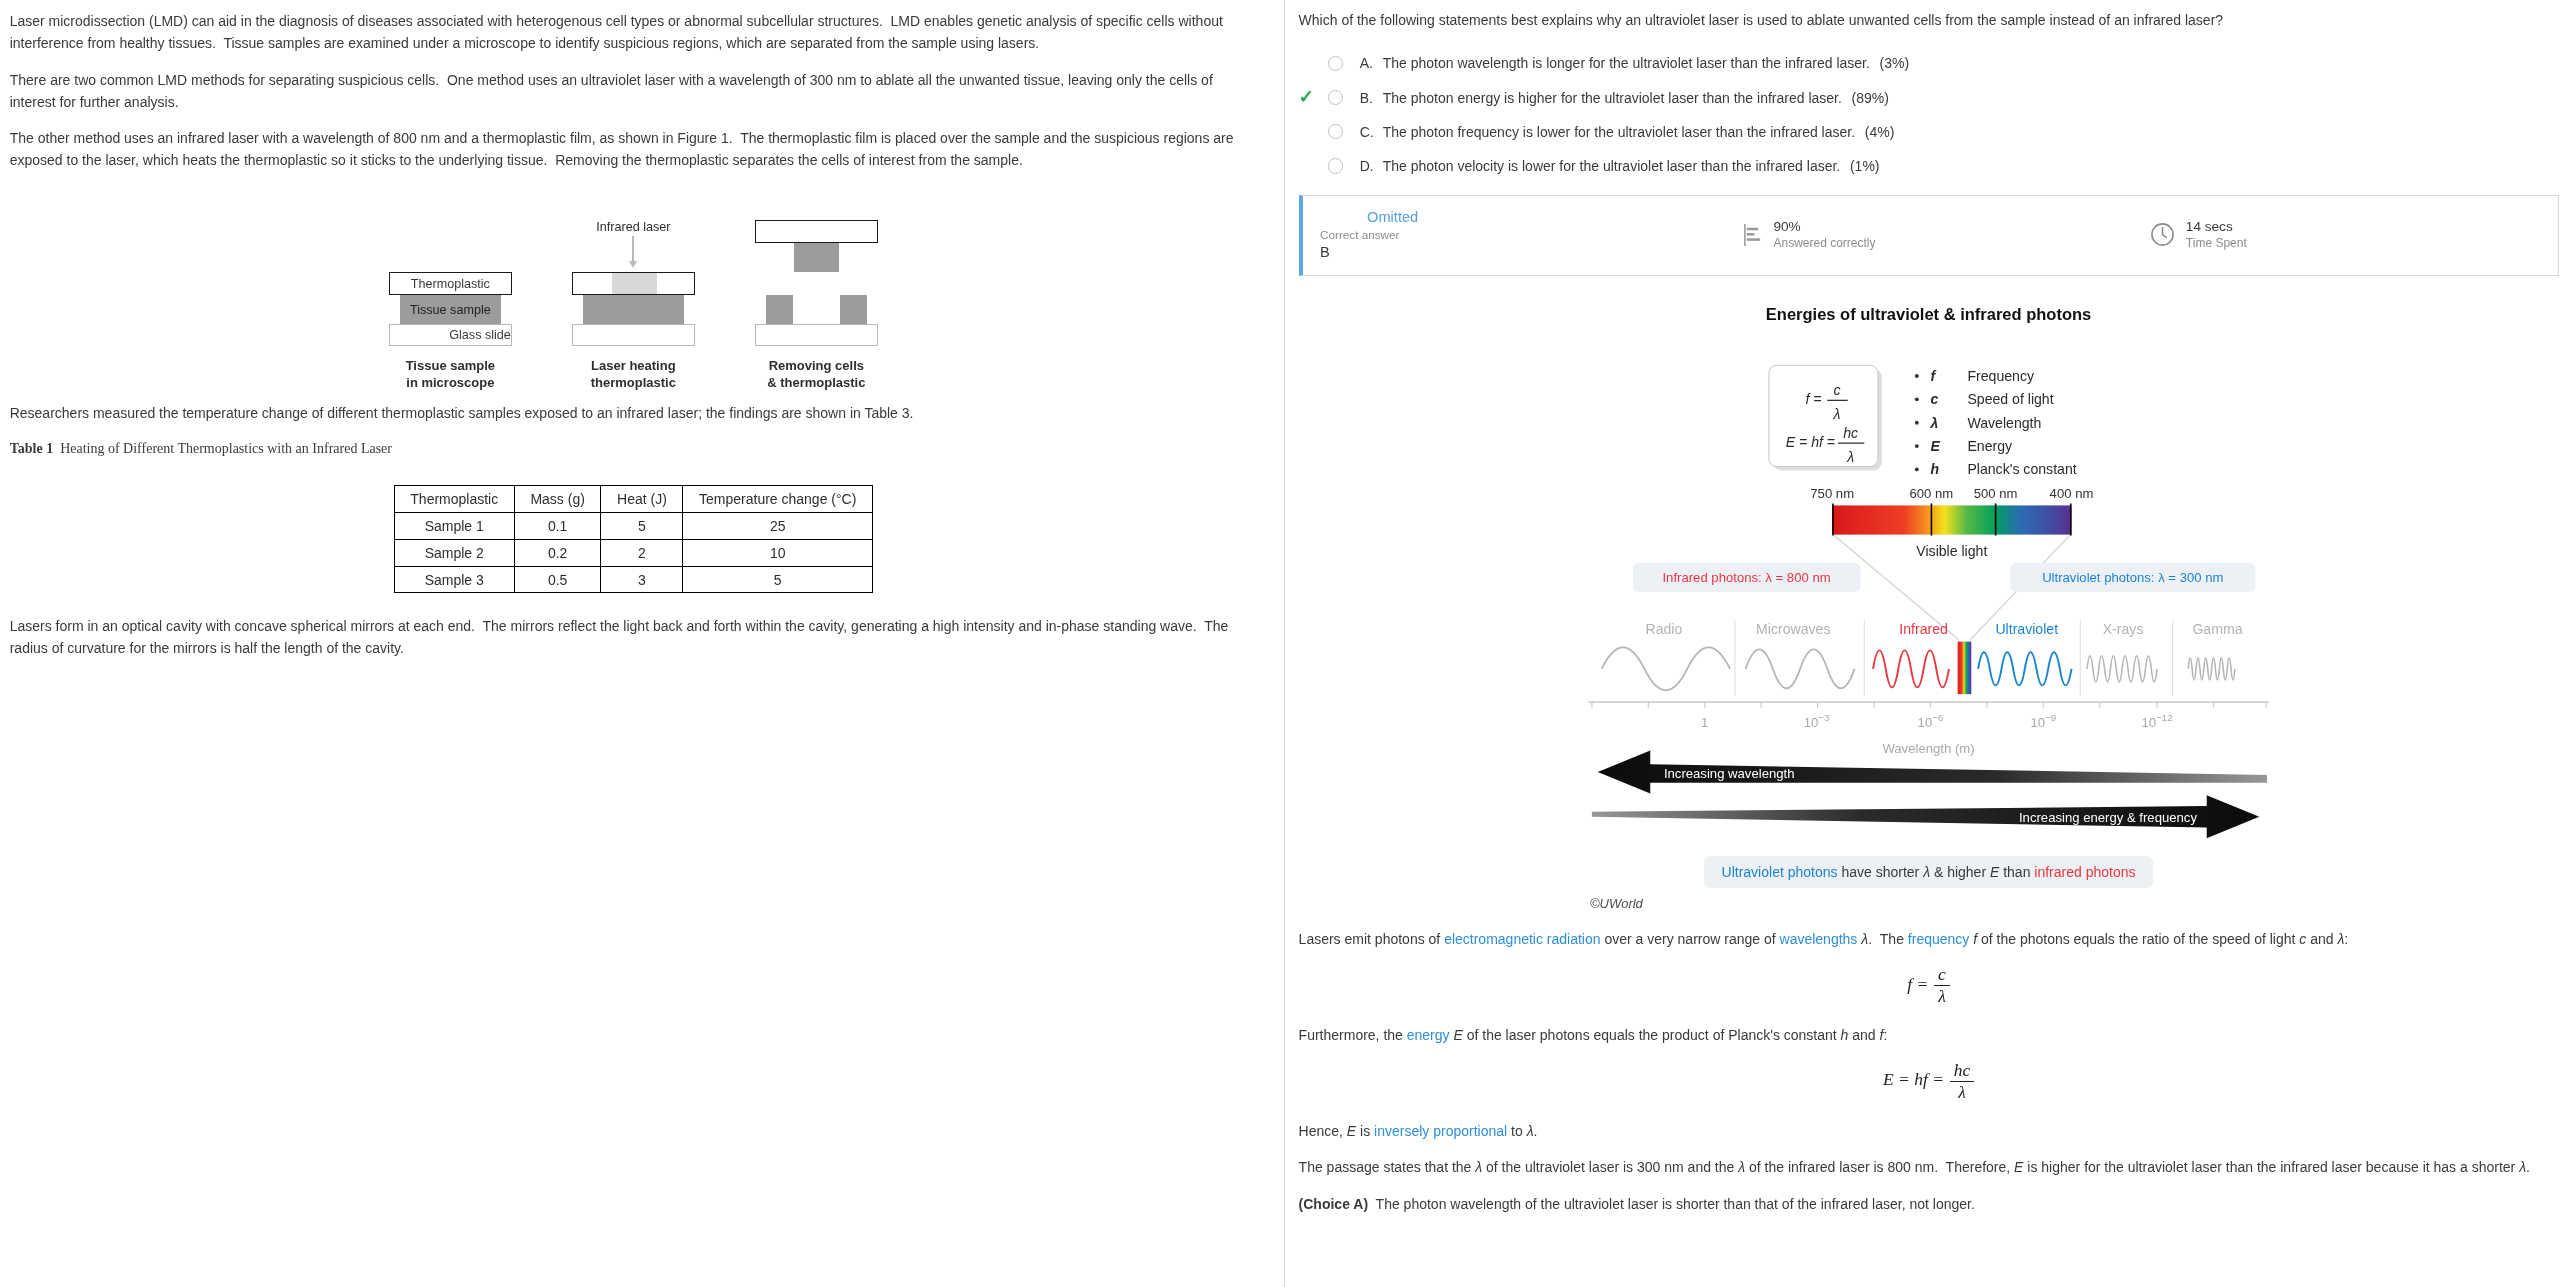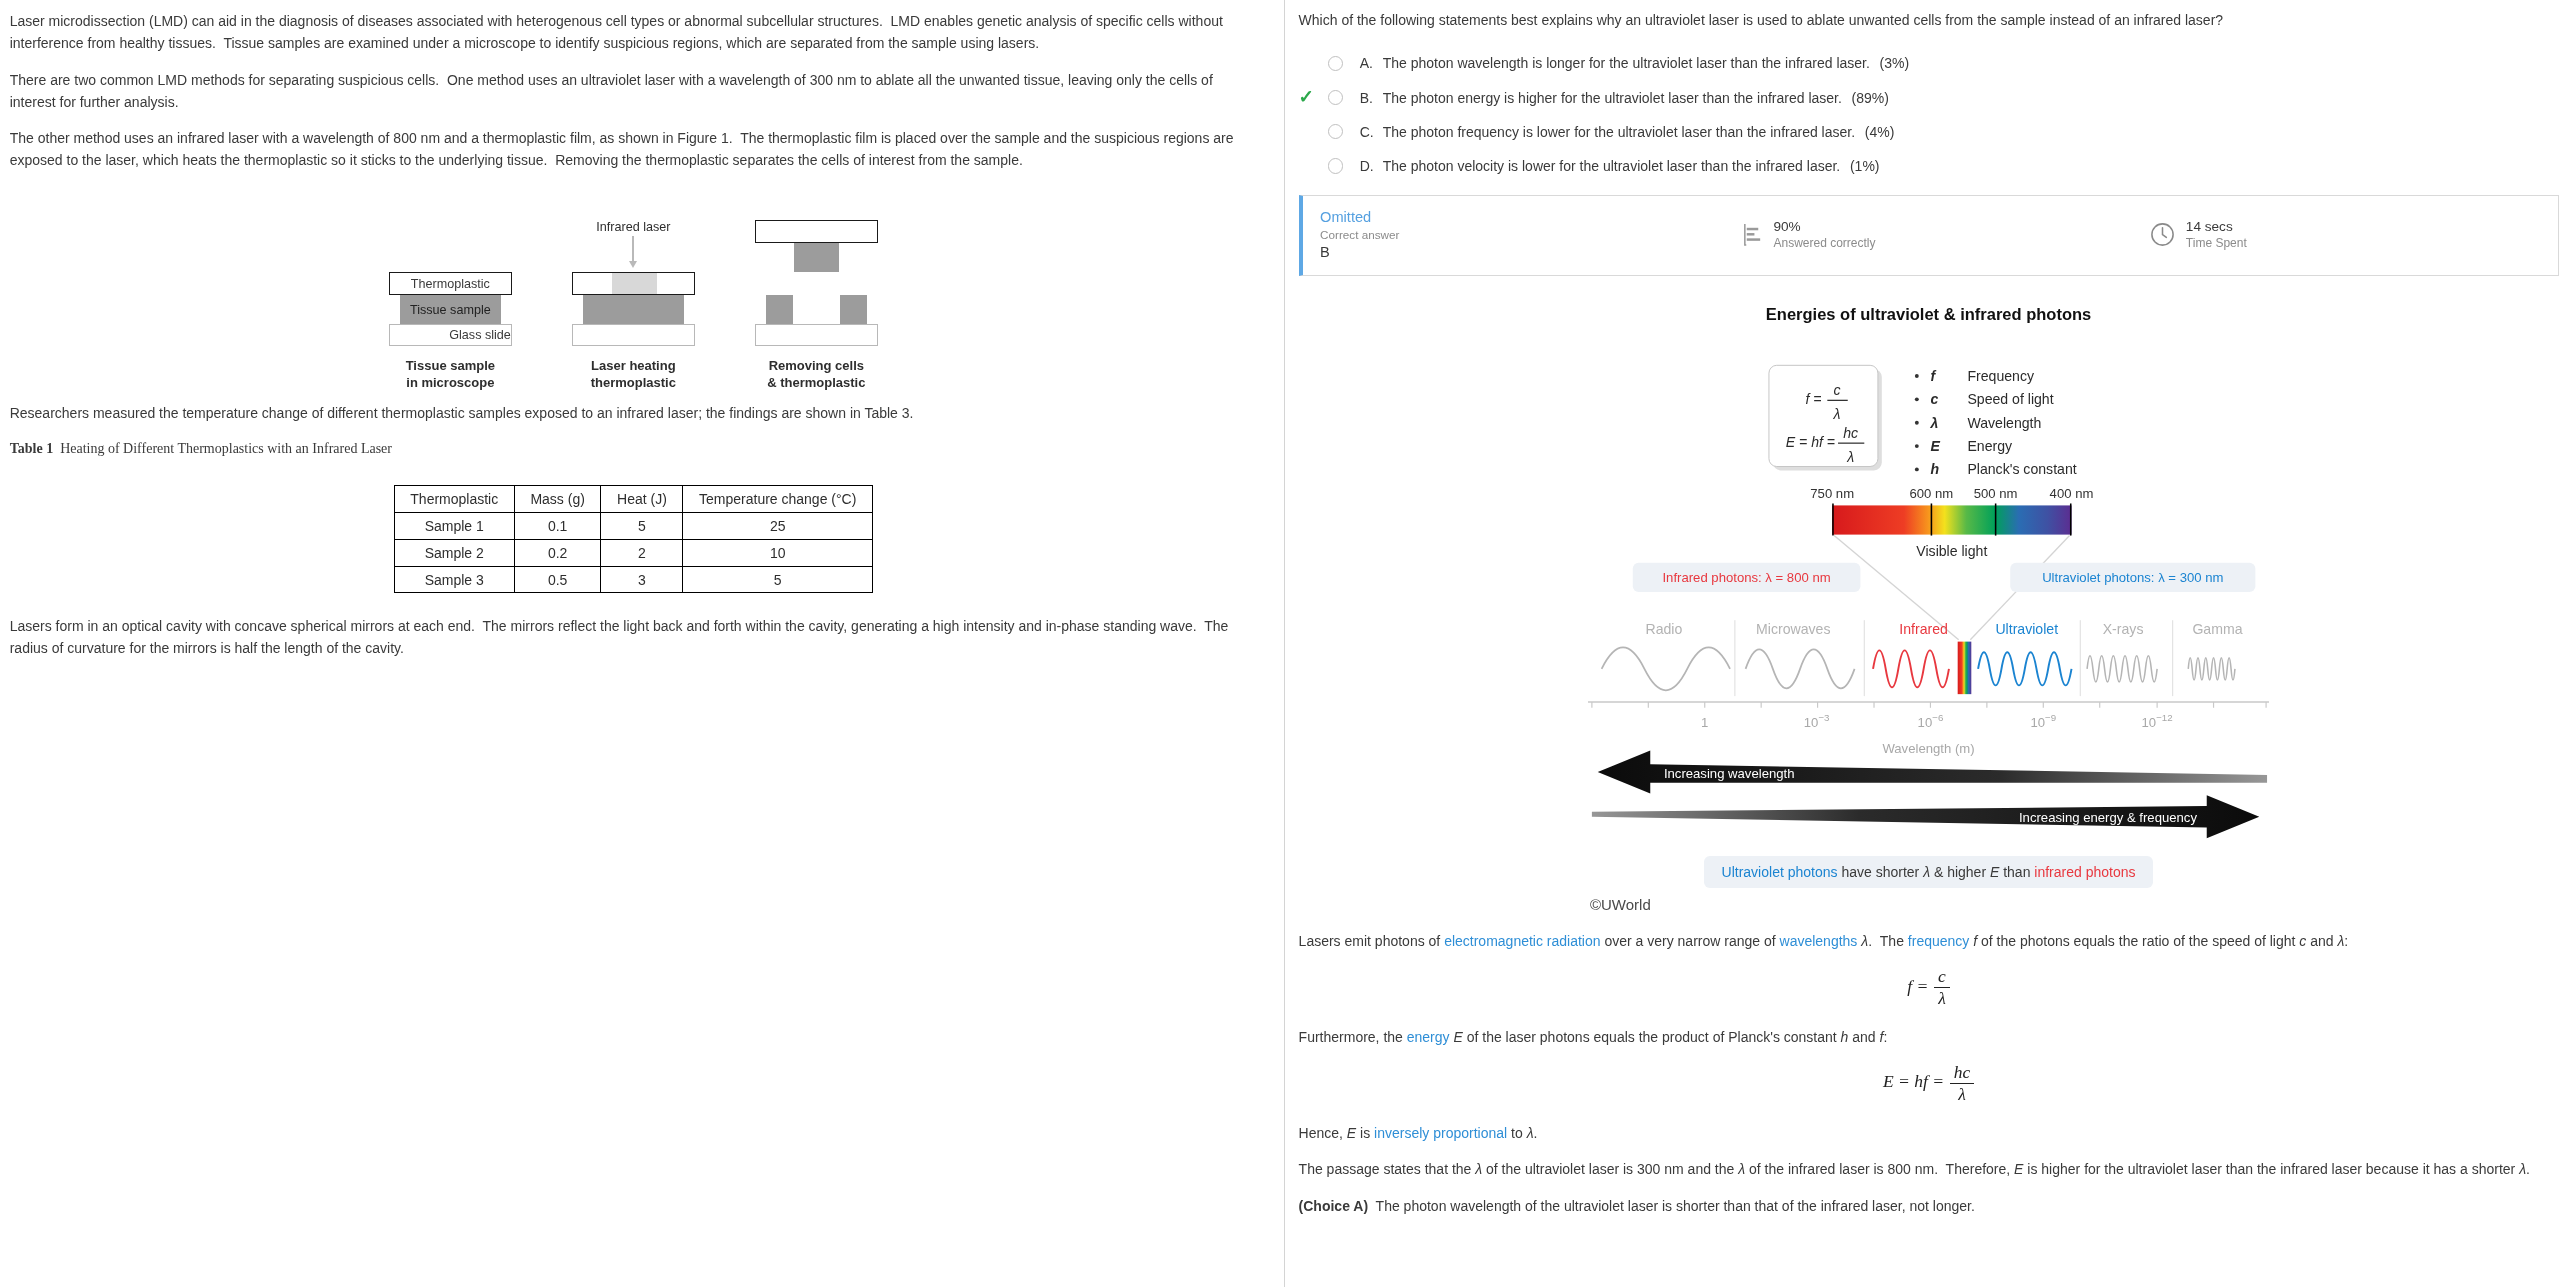--- a/index.html
+++ b/index.html
@@ -45,21 +45,21 @@
   .checkcol{width:29px; flex:none; color:var(--green); font-size:18.5px; font-weight:bold; line-height:1;}
   .radio{width:15.6px; height:15.6px; border:1.9px solid #c0c0c0; border-radius:50%; flex:none; margin-right:16.5px; background:#fff;}
   .choice .letter{width:23px; flex:none;}
   .choice .pct{margin-left:9.7px;}
 
   
   .stats{margin-top:19.5px; border:1px solid #d9d9d9; border-left:4.9px solid #5ea8e5; display:flex; padding:12.6px 0 14.6px 17.5px; background:#fff;}
   .stats .c1{width:34%;}
   .stats .c2{width:33%; display:flex; gap:9.7px; align-items:center;}
   .stats .c3{width:33%; display:flex; gap:9.7px; align-items:center;}
-  .status{color:var(--status); font-size:14.6px; margin-bottom:3.9px;}
+  .status{color:var(--status); font-size:14.6px; margin-bottom:3.9px;margin-left:47px;}
   .sublab{color:#8b8b8b; font-size:11.7px; margin-bottom:2.9px;}
   .bigval{font-size:14.6px; color:#3a3a3a;}
   .statmain{font-size:13.6px; color:#3a3a3a; margin-bottom:1.9px;}
   .statsub{font-size:12px; color:#8b8b8b;}
 
   
   .tabbar{margin-top:25px; border-bottom:1px solid #c9c9c9;}
   .tab{display:inline-block; padding:8.8px 25px 9.7px; border:1px solid #c9c9c9; border-bottom:1px solid #fff; border-radius:4.9px 4.9px 0 0; background:#fff; margin-bottom:-1px; margin-left:1.9px; font-size:14px; color:#2f2f2f;}
   .expl-content{padding-top:29px;}
 
@@ -67,21 +67,21 @@
   .diagram{width:681px; margin:0 auto;}
   .diagtitle{text-align:center; font-weight:bold; font-size:16.5px; color:#111; margin-bottom:13.6px;}
   .svgtext{font-size:14.5px; fill:#2b2b2b;}
   .sg{fill:#b3b3b3;} .sred{fill:var(--red);} .sblue{fill:var(--uvblue);}
   .svgmath{font-size:14.5px; font-style:italic; fill:#2b2b2b;}
   .nmlab{font-size:13.5px; fill:#333;}
   .axislab{font-size:13.5px; fill:#a8a8a8;}
   .arrtext{font-size:13.5px; fill:#fff;}
   .pilltext{font-size:13.5px;}
   .capline{width:fit-content; margin:7.8px auto 0; background:var(--pill); border-radius:5.8px; padding:7.8px 17.5px; font-size:14px;}
-  .credit{font-size:15px; color:#4a4a4a; margin:7.8px 0 0 1.9px;}
+  .credit{font-size:13px; color:#4a4a4a; margin:7.8px 0 0 1.9px;font-style:italic;}
 
   
   .expl-text{margin-top:17.5px;}
   .mathline{text-align:center; margin:11.7px 0 17.5px;}
   .math{font-family:"Liberation Serif", serif; font-style:italic; font-size:17.5px; color:#222;}
   .frac{display:inline-block; vertical-align:middle; text-align:center; margin-left:5.8px;}
   .frac .num{display:block; border-bottom:1.2px solid #222; padding:0 3.9px 1px; line-height:1.1;}
   .frac .den{display:block; padding-top:1px; line-height:1.1;}
 </style>
 </head>

